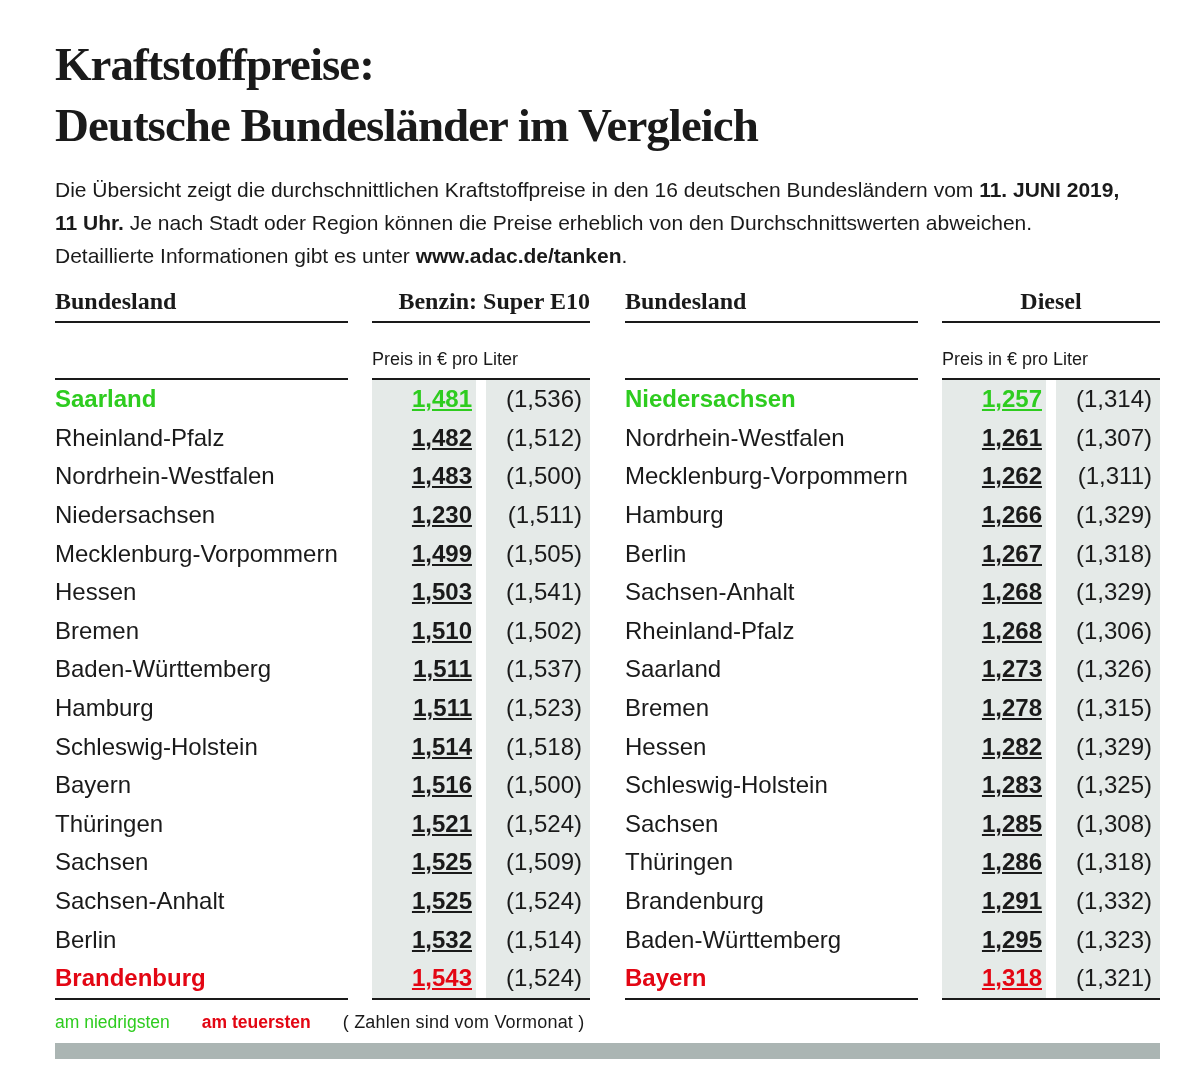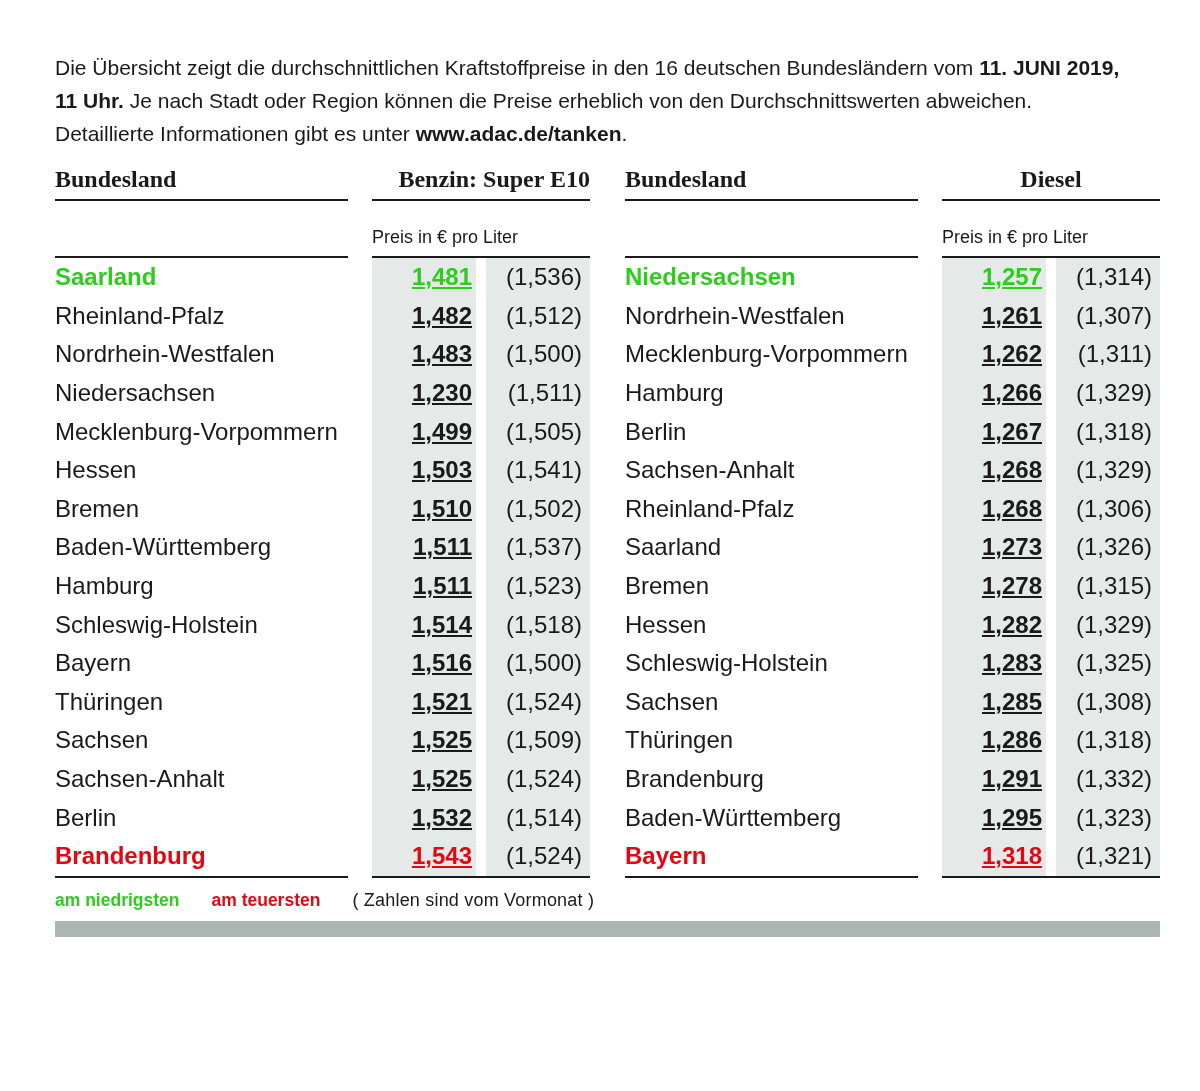--- a/index.html
+++ b/index.html
@@ -51,33 +51,37 @@
   }
   .cell.c1{font-weight:700;padding-right:4px;text-decoration:underline;}
   .cell.c2{padding-right:8px;}
   .spacer{background:#ffffff;height:100%;}
   .hl-low .tname,.hl-low .c1{color:var(--green);font-weight:700;}
   .hl-high .tname,.hl-high .c1{color:var(--red);font-weight:700;}
   .botrule > div{border-top:2px solid var(--ink);}
   .legend{
     display:flex;align-items:baseline;gap:32px;margin-top:12px;font-size:18px;
   }
-  .legend .low{color:var(--green);font-weight:700;font-size:17.5px;text-align:right;}
+  .legend .low{color:var(--green);font-weight:400;font-size:17.5px;text-align:right;}
   .legend .high{color:var(--red);font-weight:700;font-size:17.5px;}
   .legend .note{color:var(--ink);font-size:18px;letter-spacing:0.2px;text-align:right;}
   .graybar{margin-top:10px;height:16px;background:var(--bar);}
   .copyright{
     margin-top:7px;text-align:right;font-size:17px;line-height:20px;color:#4a4a4a;
   }
 </style>
 </head>
 <body>
 
 <div class="page">
 
+  <h1>
+    <span>Kraftstoffpreise:</span><br>
+    <span>Deutsche Bundesländer im Vergleich</span>
+  </h1>
 
   <p class="intro" id="intro"><span>Die Übersicht zeigt die durchschnittlichen Kraftstoffpreise in den 16 deutschen Bundesländern vom </span><span class="b">11. JUNI 2019,</span><br><span class="b">11 Uhr.</span><span> Je nach Stadt oder Region können die Preise erheblich von den Durchschnittswerten abweichen.</span><br><span>Detaillierte Informationen gibt es unter </span><span class="b">www.adac.de/tanken</span><span>.</span></p>
 
   <div class="tables">
 
     <section class="table">
       <div class="hdr">
         <div class="th">Bundesland</div>
         <div class="th right">Benzin: Super E10</div>
       </div>

